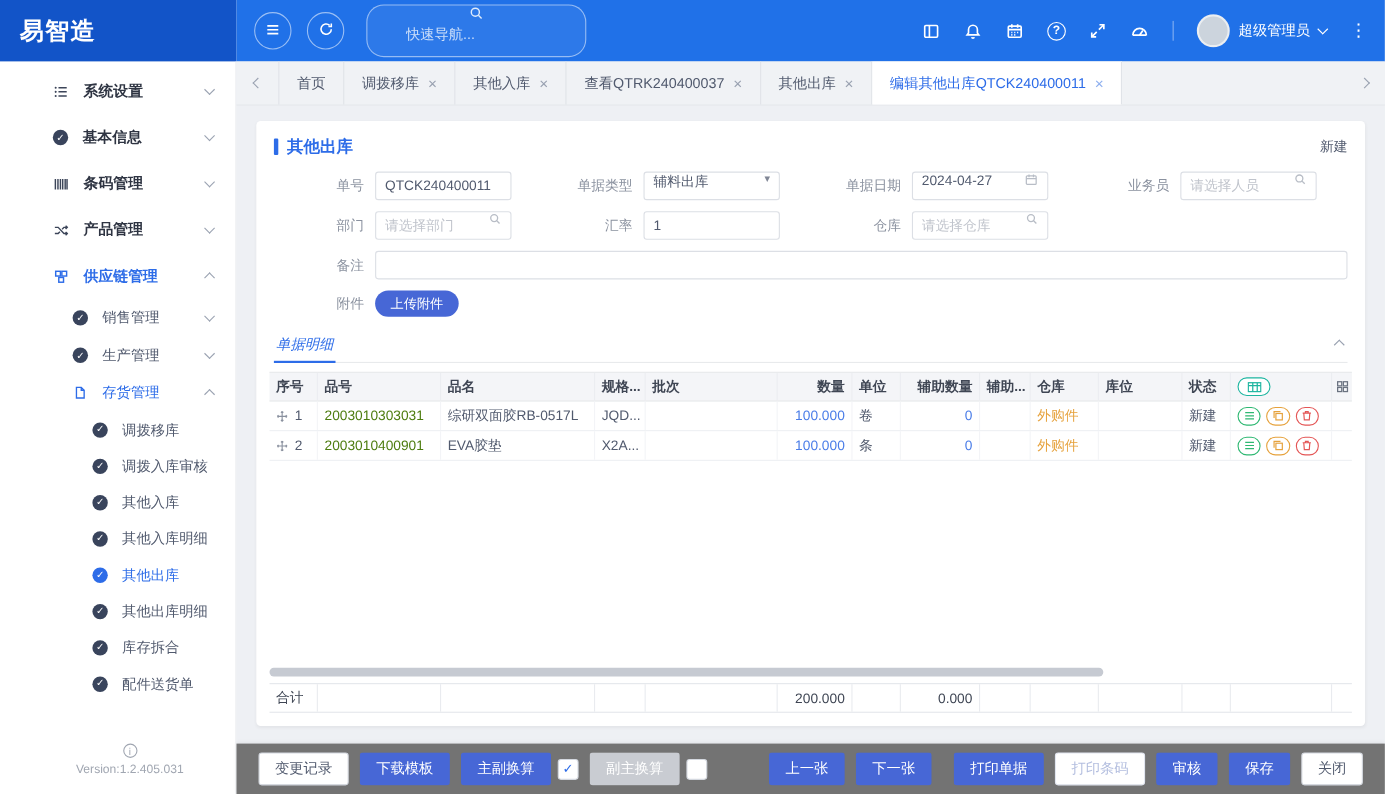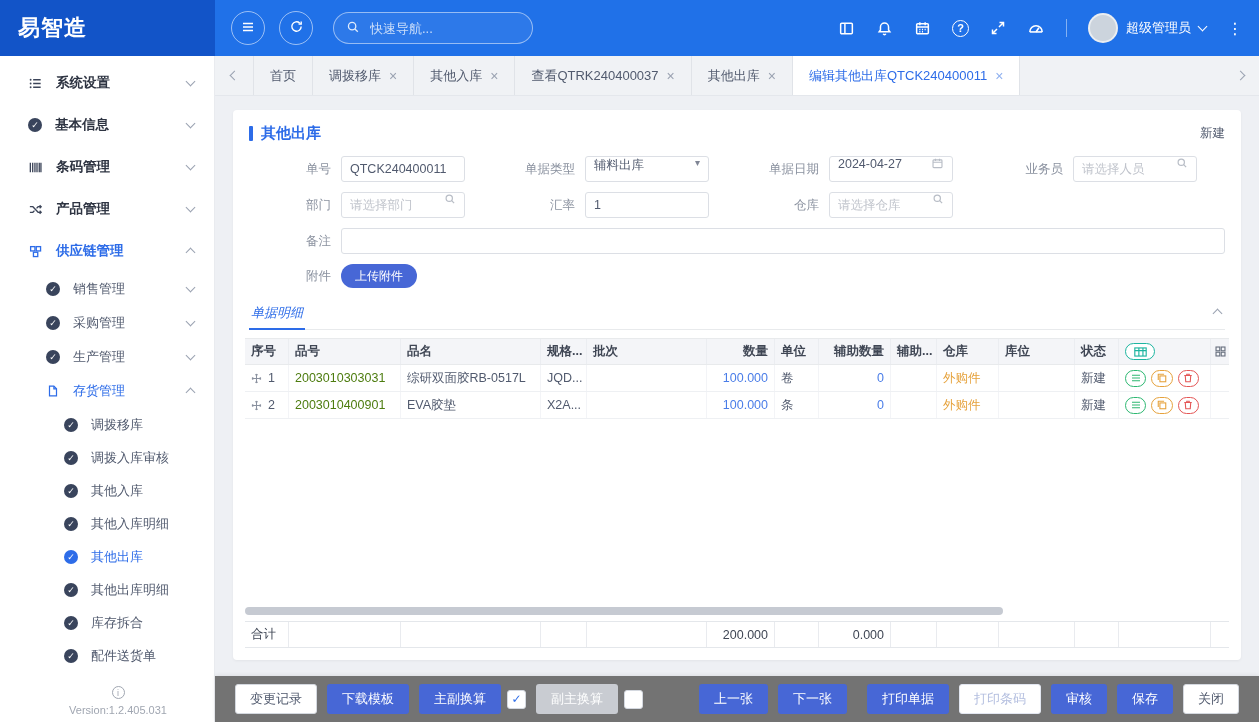--- a/index.html
+++ b/index.html
@@ -11,22 +11,22 @@
   }
   .app { display:flex; flex-direction:column; height:722px; width:1259px; }
 
   
   .topbar { display:flex; height:56px; flex:0 0 56px; }
   .logo { width:215px; flex:0 0 215px; background:#1254c8; color:#fff; font-size:22px; font-weight:bold;
           display:flex; align-items:center; padding-left:18px; letter-spacing:1px; }
   .topbar-main { flex:1; background:#2071e8; display:flex; align-items:center; padding:0 16px; color:#fff; }
   .circ { width:34px; height:34px; border:1px solid rgba(255,255,255,.55); border-radius:50%;
           display:flex; align-items:center; justify-content:center; color:#fff; margin-right:14px; flex:0 0 34px; }
-  .qsearch { display:flex; align-items:center; height:32px; width:200px; border:1px solid rgba(255,255,255,.5);
-             border-radius:16px; padding:0 12px; background:rgba(255,255,255,.06); margin-left:6px; }
+  .qsearch { display:flex; align-items:center; height:48px; width:200px; border:1px solid rgba(255,255,255,.5);
+             border-radius:16px; padding:0 12px; background:rgba(255,255,255,.06); margin-left:6px;flex-direction:column; }
   .qsearch svg { opacity:.85; }
   .qsearch input { background:transparent; border:none; outline:none; color:#fff; font-size:13px; width:140px; margin-left:8px; }
   .qsearch input::placeholder { color:rgba(255,255,255,.75); }
   .top-right { margin-left:auto; display:flex; align-items:center; gap:21px; }
   .top-ic { display:flex; align-items:center; justify-content:center; color:#fff; }
   .icon-circle { border:1.4px solid #fff; border-radius:50%; width:17px; height:17px;
                  display:flex; align-items:center; justify-content:center; font-size:11px; font-weight:bold; }
   .top-divider { width:1px; height:18px; background:rgba(255,255,255,.45); }
   .userbox { display:flex; align-items:center; gap:8px; }
   .avatar { width:30px; height:30px; border-radius:50%; background:#ccd4dd; border:2px solid rgba(255,255,255,.6); }
@@ -35,21 +35,21 @@
   .chev.down { transform:rotate(45deg); margin-top:-3px; }
   .chev.up { transform:rotate(-135deg); margin-top:3px; }
   .vdots::before { content:"\22EE"; font-size:16px; }
 
   
   .bodyrow { flex:1; display:flex; min-height:0; }
 
   
   .sidebar { width:215px; flex:0 0 215px; background:#fff; display:flex; flex-direction:column;
              border-right:1px solid #e9ebef; overflow:hidden; }
-  .snav { padding-top:6px; }
+  .snav { padding-top:6px;margin-left:20px; }
   .s1 { height:42px; display:flex; align-items:center; padding:0 20px 0 28px; color:#2e3442;
         font-weight:bold; font-size:13.5px; cursor:pointer; }
   .s2 { height:34px; display:flex; align-items:center; padding:0 20px 0 46px; color:#515a6e; font-size:13px; cursor:pointer; }
   .s3 { height:33px; display:flex; align-items:center; padding:0 20px 0 64px; color:#515a6e; font-size:13px; cursor:pointer; }
   .s1 .sico, .s2 .sico, .s3 .sico { margin-right:13px; color:#3c4559; display:flex; }
   .schev { margin-left:auto; color:#9aa2b1; }
   .active-blue { color:#2d6ce8 !important; }
   .active-blue .sico { color:#2d6ce8; }
   .cdot { width:14px; height:14px; border-radius:50%; background:#39445c; color:#fff; display:flex;
           align-items:center; justify-content:center; font-size:9px; flex:0 0 14px; }
@@ -282,27 +282,20 @@
           <span class="sico">
               <span class="cdot"></span>
             </span>
           <span>销售管理</span>
           <span class="schev chev down"></span>
         </div>
         <div class="s2">
           <span class="sico">
               <span class="cdot"></span>
             </span>
-          <span>采购管理</span>
-          <span class="schev chev down"></span>
-        </div>
-        <div class="s2">
-          <span class="sico">
-              <span class="cdot"></span>
-            </span>
           <span>生产管理</span>
           <span class="schev chev down"></span>
         </div>
         <div class="s2 active-blue">
           <span class="sico">
               <svg width="14" height="14" viewBox="0 0 16 16" fill="none" stroke="currentColor" stroke-width="1.4">
                 <path d="M4 2.5h5l3 3v8H4z"></path>
                 <path d="M9 2.5v3h3"></path>
               </svg>
             </span>

